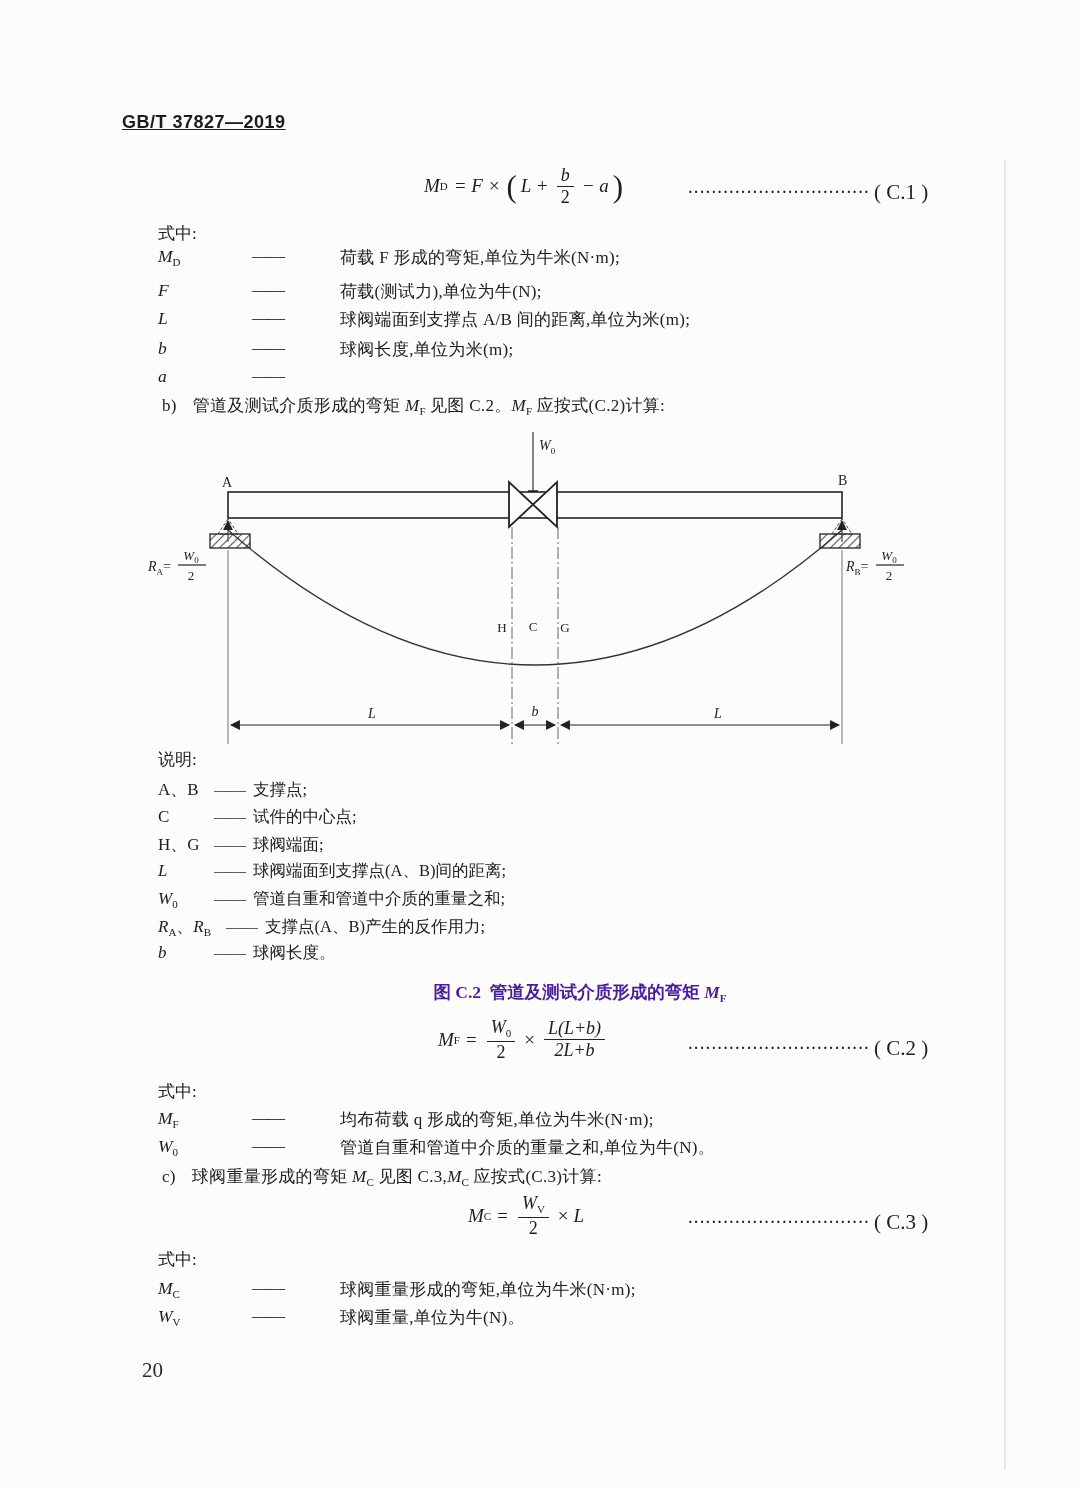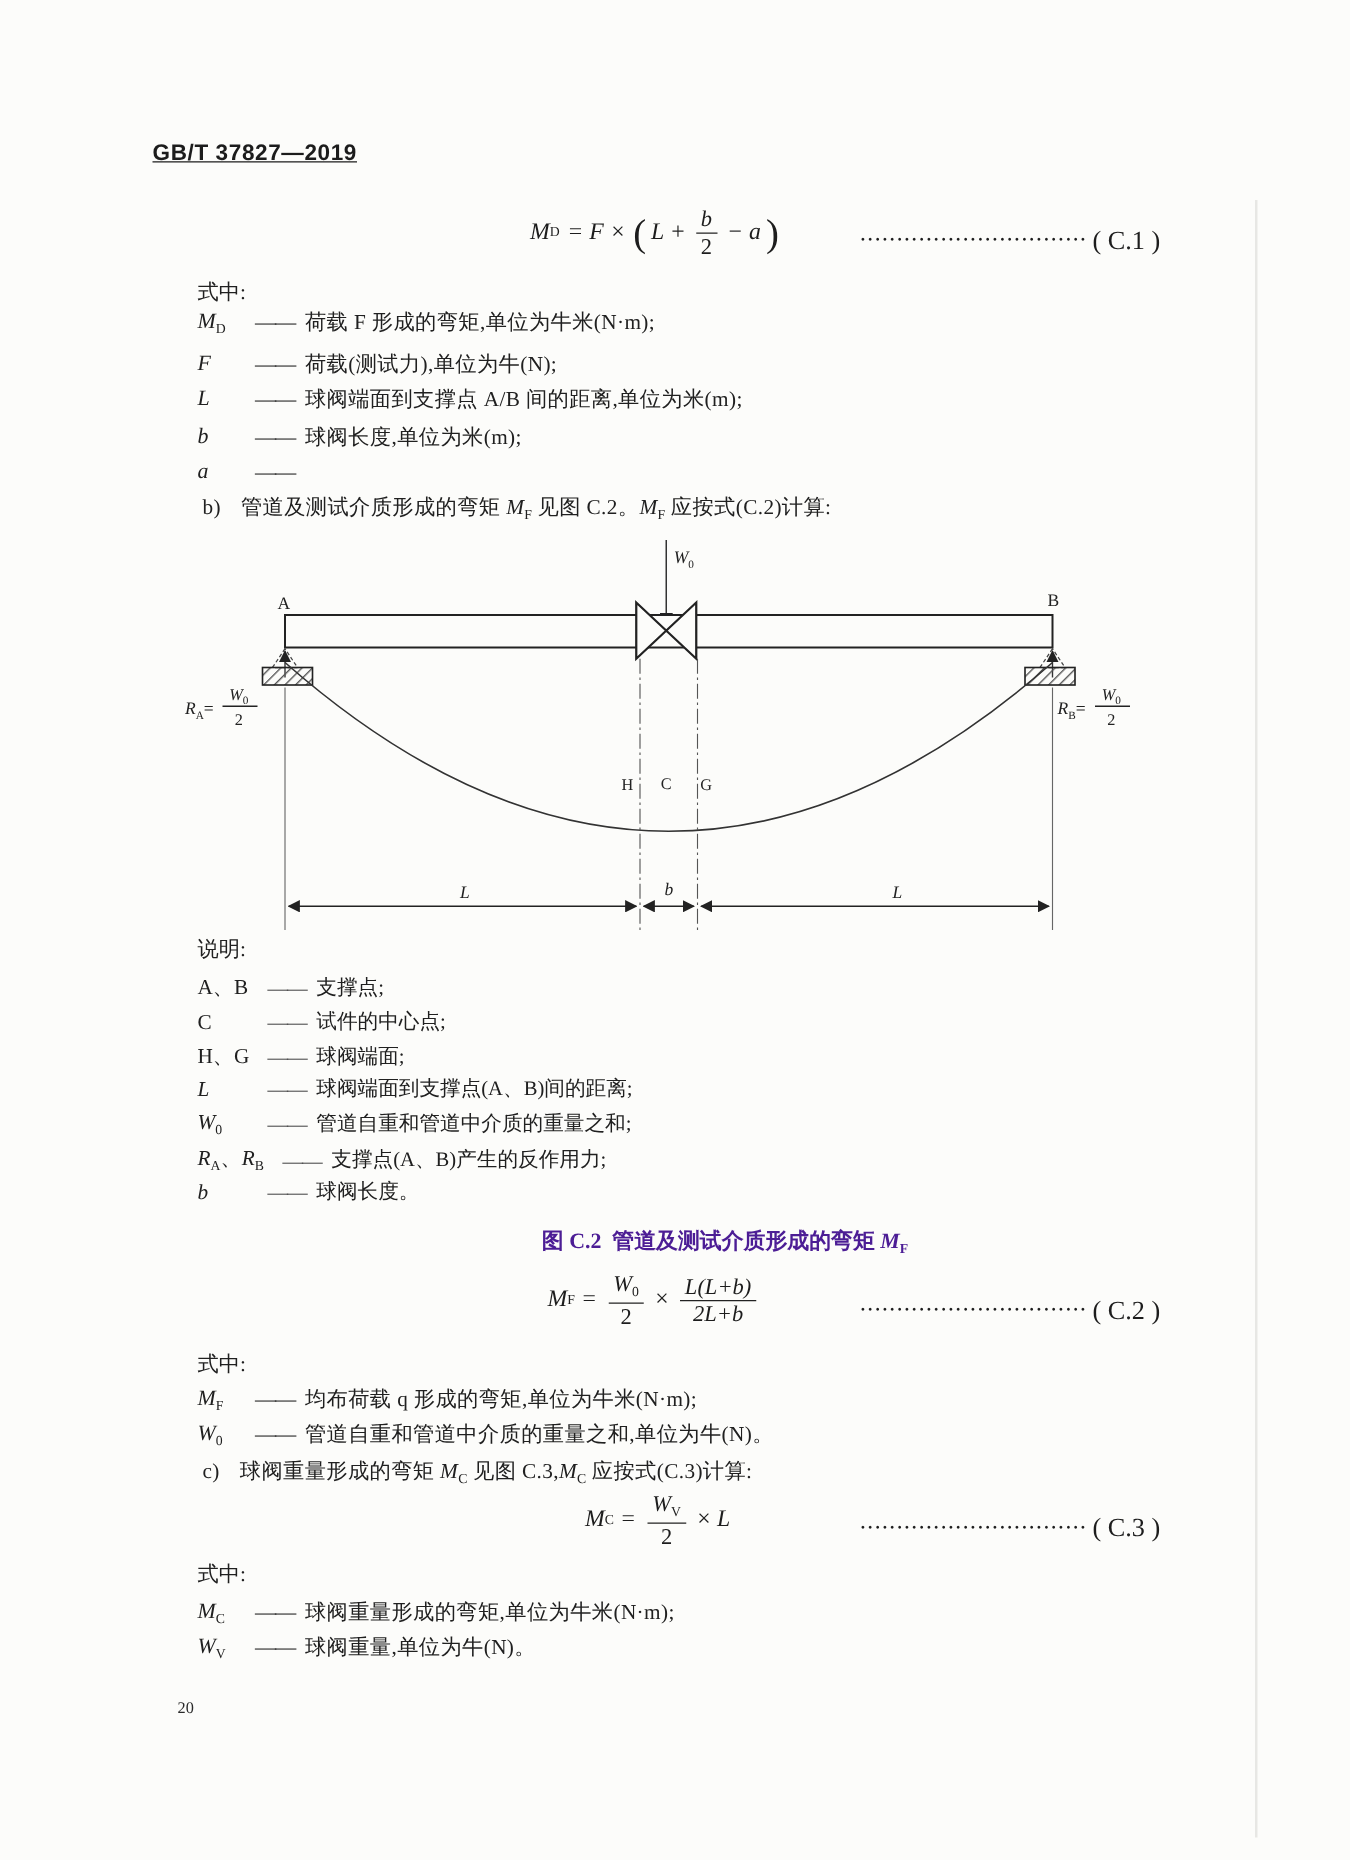--- a/index.html
+++ b/index.html
@@ -12,32 +12,32 @@
   .it{font-style:italic;font-family:"Liberation Serif",serif;}
   .sub{font-style:normal;font-size:11px;vertical-align:-4px;letter-spacing:0;}
   .frac{display:inline-flex;flex-direction:column;align-items:center;vertical-align:middle;
         line-height:1.05;margin:0 4px;font-size:18px;}
   .frac .num{border-bottom:1.5px solid #222;padding:0 4px 1px;}
   .frac .den{padding-top:1px;}
   .bigp{font-size:31px;line-height:0;position:relative;top:1px;font-weight:400;}
   .leader{position:absolute;display:flex;align-items:center;color:#1d1d1d;white-space:nowrap;}
   .leader .dots{font-weight:bold;font-size:14px;letter-spacing:1.2px;}
   .leader .lab{font-size:21px;margin-left:4px;}
-  .def{position:absolute;left:158px;display:flex;align-items:center;font-size:17px;color:#202020;width:800px;}
+  .def{position:absolute;left:158px;display:flex;align-items:flex-start;font-size:17px;color:#202020;width:800px;gap:48px;}
   .def .sym{min-width:46px;font-size:17.5px;}
   .def .dash{letter-spacing:-1px;margin-right:8px;white-space:nowrap;}
   .def .txt{letter-spacing:.3px;}
   .li{position:absolute;left:162px;font-size:17px;color:#202020;letter-spacing:.3px;}
   .li .pre{margin-right:16px;}
   .shi{position:absolute;left:158px;font-size:17px;color:#202020;}
-  .leg{position:absolute;left:158px;display:flex;align-items:flex-end;font-size:16.5px;color:#202020;width:760px;}
+  .leg{position:absolute;left:158px;display:flex;align-items:center;font-size:16.5px;color:#202020;width:760px;}
   .leg .sym{min-width:56px;font-size:17px;}
   .leg .dash{letter-spacing:-1px;margin-right:8px;color:#444;white-space:nowrap;}
   .cap{position:absolute;left:100px;width:960px;text-align:center;font-weight:bold;font-size:17.5px;color:#4c1d95;}
-  .pagenum{position:absolute;left:142px;top:1358px;font-size:13px;color:#2a2a2a;}
+  .pagenum{position:absolute;left:142px;top:1358px;font-size:21px;color:#2a2a2a;}
   .scan-line{position:absolute;left:1004px;top:160px;width:2px;height:1310px;background:#e7e7e4;}
   svg text{font-family:"Liberation Serif",serif;fill:#222;}
 </style>
 </head>
 <body>
 
 <div class="page">
 
   <div class="abs hdr" style="left:122px;top:112px;text-decoration:underline;">GB/T 37827—2019</div>
 

